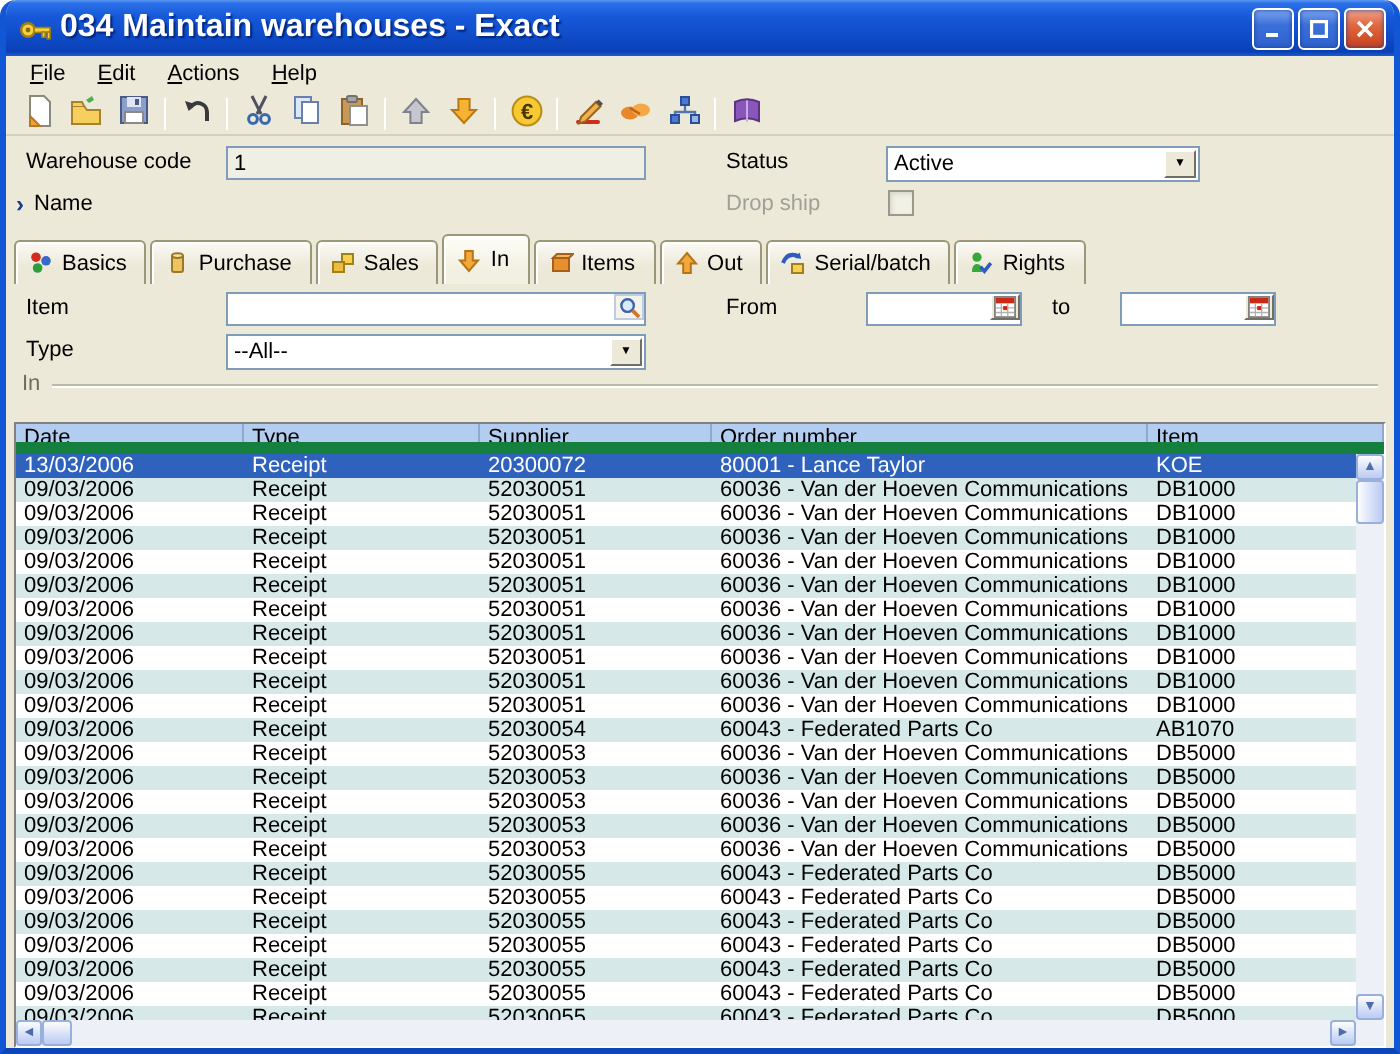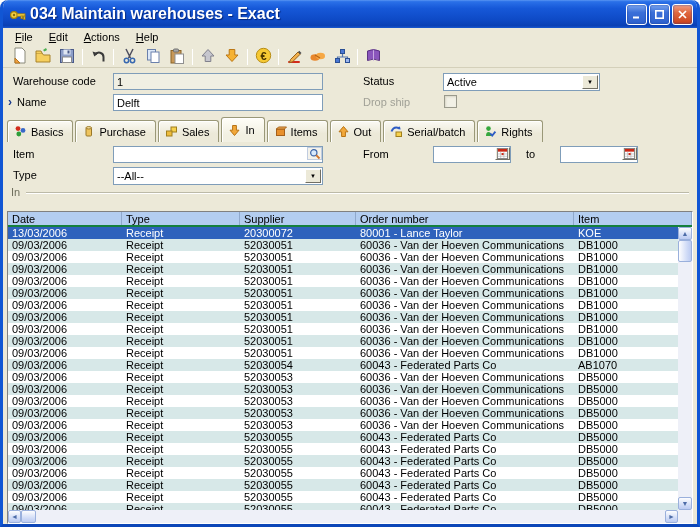--- a/index.html
+++ b/index.html
@@ -70,21 +70,21 @@
   .cal-btn { position:absolute; right:1px; top:1px; width:15px; height:13px; background:#ece9d8; border:1px solid; border-color:#fff #716f64 #716f64 #fff; display:flex; align-items:center; justify-content:center; cursor:default; }
   .fieldwrap { position:absolute; height:17px; }
   .fieldwrap input { width:100%; height:100%; border:1px solid #7f9db9; background:#fff; font-family:"Liberation Sans",sans-serif; font-size:11px; padding:1px 18px 1px 3px; outline:none; }
   
   .grouprow { height:14px; flex:none; display:flex; align-items:center; padding:0 8px; }
   .group-label { color:#6e6e5c; margin-right:6px; }
   .group-line { flex:1; height:1px; background:#bcbaa8; box-shadow:0 1px 0 #fff; }
   .spacer { height:12px; flex:none; }
   
   .tablewrap { flex:1; margin:0 4px; border:1px solid #808080; border-right-color:#fff; border-bottom-color:#fff; background:#fff; display:flex; flex-direction:column; overflow:hidden; }
-  .thead { height:15px; flex:none; display:grid; grid-template-columns:114px 118px 116px 218px 1fr; background:var(--hdr,#b3cdf0); border-bottom:2px solid #15803d; }
+  .thead { height:15px; flex:none; display:grid; grid-template-columns:114px 118px 116px 218px 1fr; background:var(--hdr,#b3cdf0); border-bottom:6px solid #15803d; }
   .hcell { padding:1px 0 0 4px; white-space:nowrap; overflow:hidden; border-right:1px solid #8fa8cc; cursor:default; }
   .tmiddle { flex:1; display:flex; overflow:hidden; }
   .rows { flex:1; overflow:hidden; background:#fff; }
   .trow { height:12px; display:grid; grid-template-columns:114px 118px 116px 218px 1fr; background:#fff; cursor:default; }
   .trow.alt { background:var(--alt,#d7e8e8); }
   .trow.selected { background:var(--sel,#2e62bc); color:#fff; }
   .tcell { padding:0 0 0 4px; white-space:nowrap; overflow:hidden; line-height:12px; }
   
   .vscroll { width:14px; flex:none; background:#eef0f8; display:flex; flex-direction:column; }
   .hscrollrow { height:13px; flex:none; display:flex; }
@@ -243,21 +243,20 @@
           </svg></span>
       </span>
     </div>
 
   <div class="formarea">
     <span class="flabel" style="left:10px; top:7px;">Warehouse code</span>
     <input class="tfield readonly" style="left: 110px; top: 5px; width: 210px;" readonly="" value="1">
 
     <span class="req-arrow" style="top:27px;">›</span>
     <span class="flabel" style="left:14px; top:28px;">Name</span>
-    <input class="tfield" style="left: 110px; top: 26px; width: 210px;" value="Delft">
 
     <span class="flabel" style="left:360px; top:7px;">Status</span>
     <div class="selectbox" style="left:440px; top:5px; width:157px;">
       <span class="val">Active</span>
       <span class="drop-btn">▼</span>
     </div>
 
     <span class="flabel dis" style="left:360px; top:28px;">Drop ship</span>
     <span class="checkbox" style="left:441px; top:27px;"></span>
   </div>

